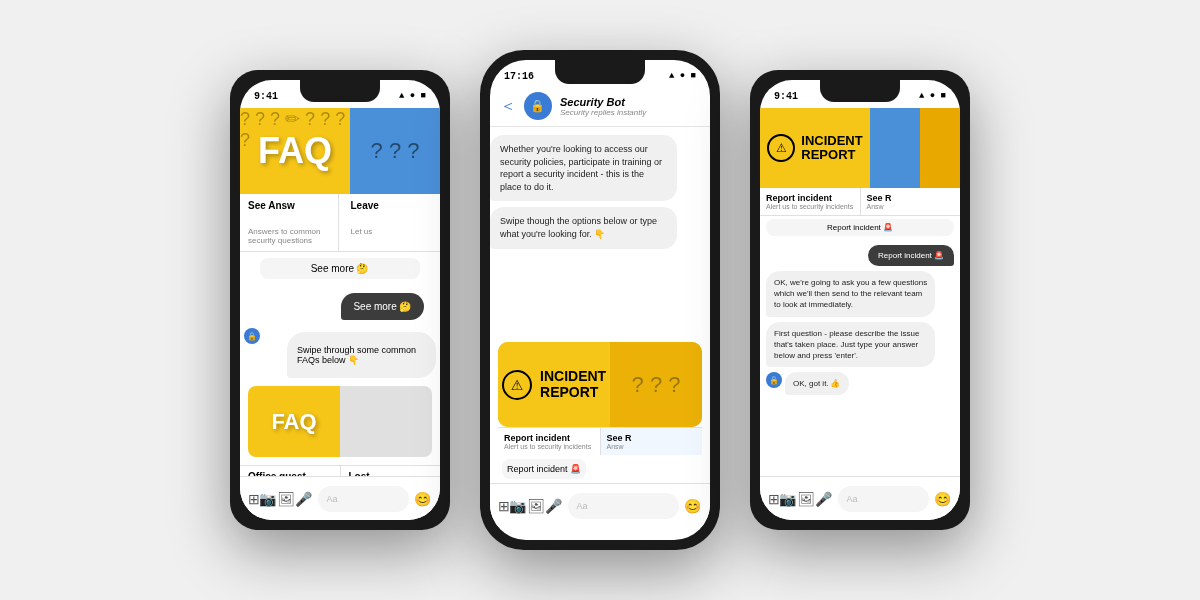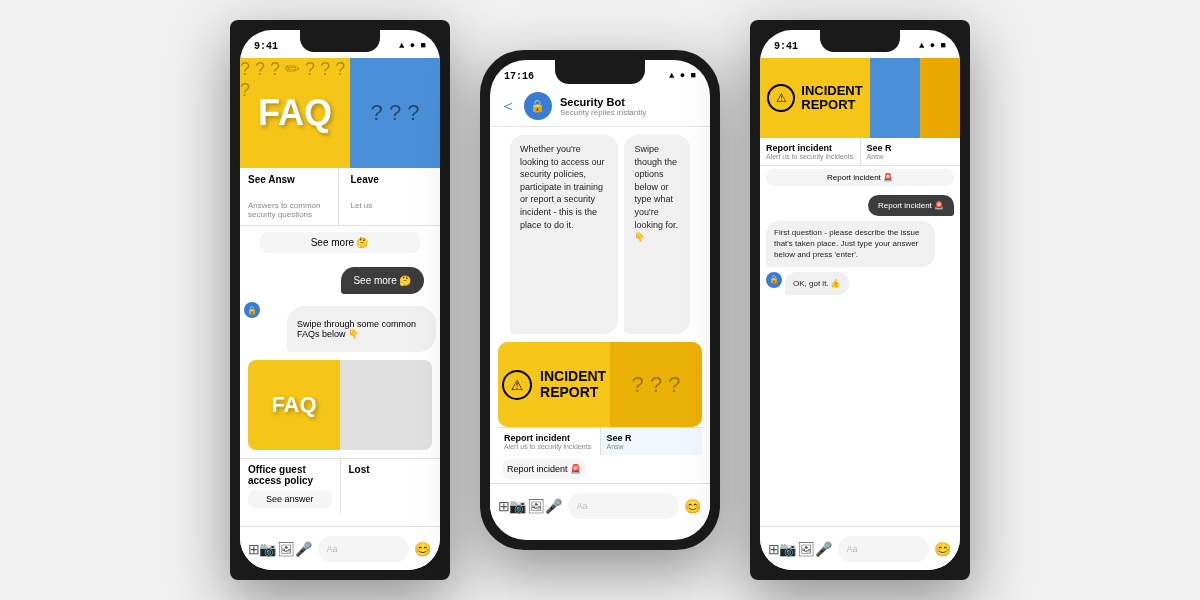--- a/index.html
+++ b/index.html
@@ -21,23 +21,23 @@
       gap: 30px;
       width: 100%;
       height: 100%;
       padding: 20px;
     }
 
     
     .phone {
       position: relative;
       width: 220px;
-      height: 560px;
+      height: 460px;
       background: #1a1a1a;
-      border-radius: 8px;
+      border-radius: 28px;
       box-shadow: 0 20px 60px rgba(0,0,0,0.4);
       padding: 10px;
       flex-shrink: 0;
     }
 
     .phone.center {
       width: 240px;
       height: 500px;
       border-radius: 44px;
     }
@@ -312,29 +312,30 @@
       height: 28px;
       background: #3a7bd5;
       border-radius: 50%;
       display: flex;
       align-items: center;
       justify-content: center;
       font-size: 12px;
       color: #fff;
     }
 
-    .chat-info { flex: 1; }
+    .chat-info { flex: 1; font-style: italic; }
     .chat-name { font-size: 11px; font-weight: 700; }
     .chat-sub { font-size: 8px; color: #888; }
 
     .chat-body {
       flex: 1;
       overflow: hidden;
-      padding: 8px 20px;
-      display: flex;
+      padding: 8px 0;
+      display: flex;
+      flex-direction: column;
       gap: 6px;
     }
 
     .bot-bubble {
       background: #f0f0f0;
       border-radius: 14px 14px 14px 4px;
       padding: 8px 10px;
       font-size: 9px;
       max-width: 85%;
       line-height: 1.4;
@@ -752,20 +753,23 @@
         <button class="p3-report-btn">Report incident 🚨</button>
 
         <div class="p3-chat-area">
 
           <div style="display:flex; justify-content:flex-end;">
             <div class="p3-user-bubble">
               <span>Report incident 🚨</span>
             </div>
           </div>
 
+          <div class="p3-bot-bubble">
+            <span>OK, we're going to ask you a few questions which we'll then send to the relevant team to look at immediately.</span>
+          </div>
 
           <div class="p3-bot-bubble">
             <span>First question - please describe the issue that's taken place. Just type your answer below and press 'enter'.</span>
           </div>
 
 
           <div style="display:flex; align-items:flex-start; gap:3px;">
             <div class="blue-dot">🔒</div>
             <div class="p3-ok-bubble">
               <span>OK, got it. 👍</span>

